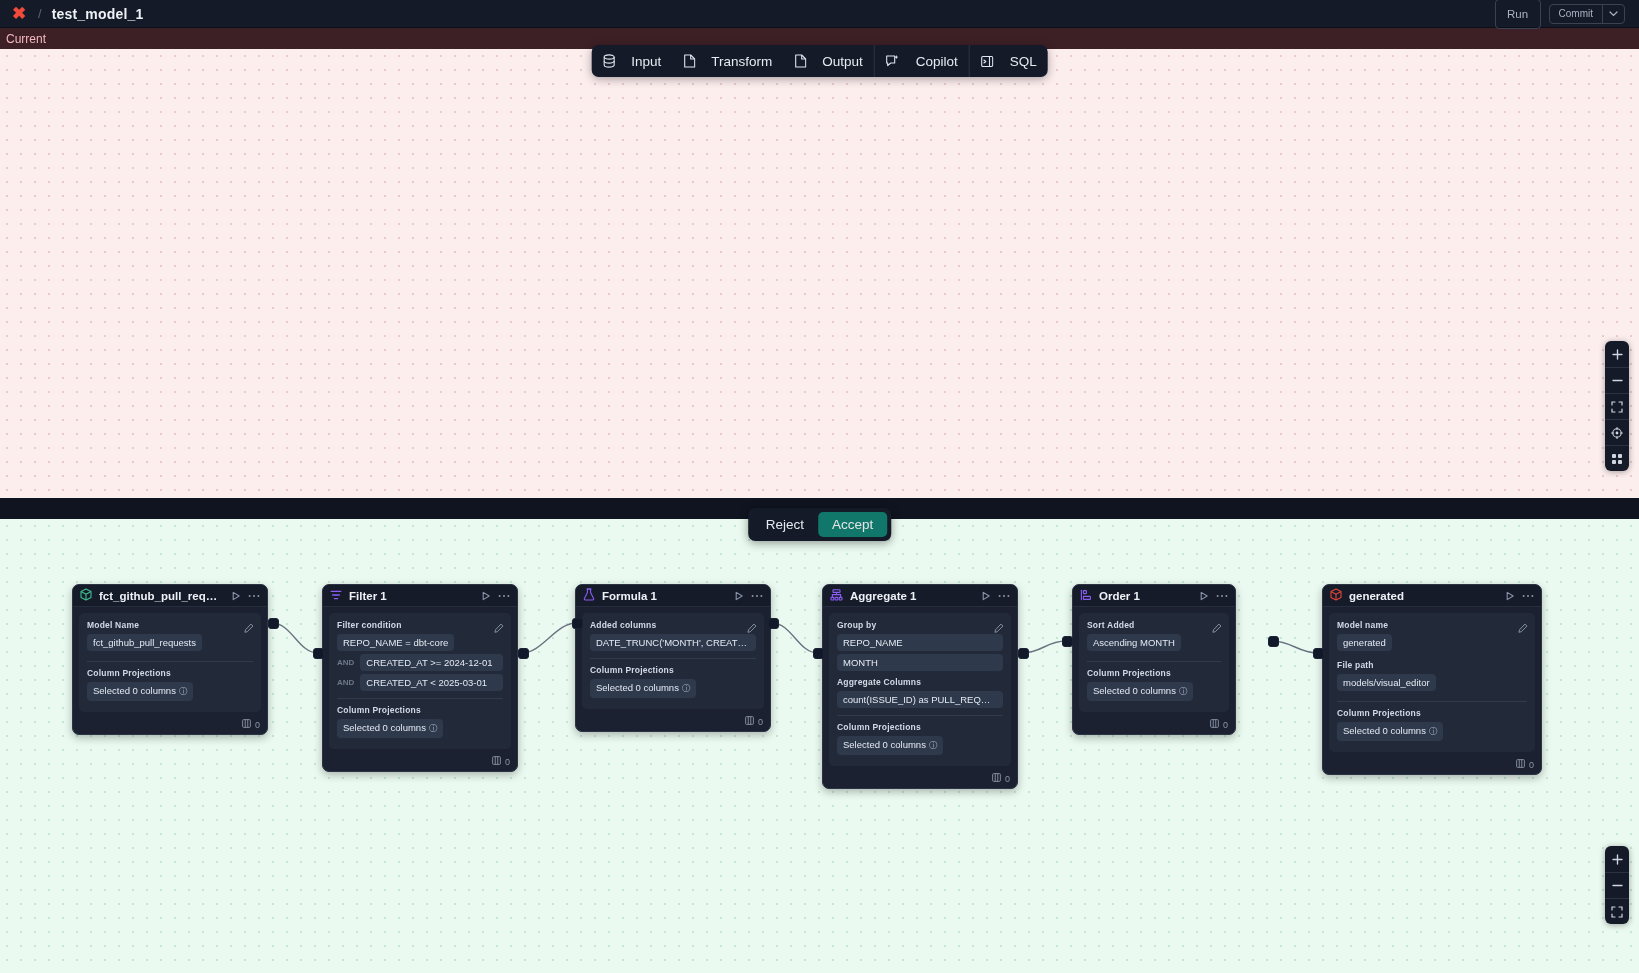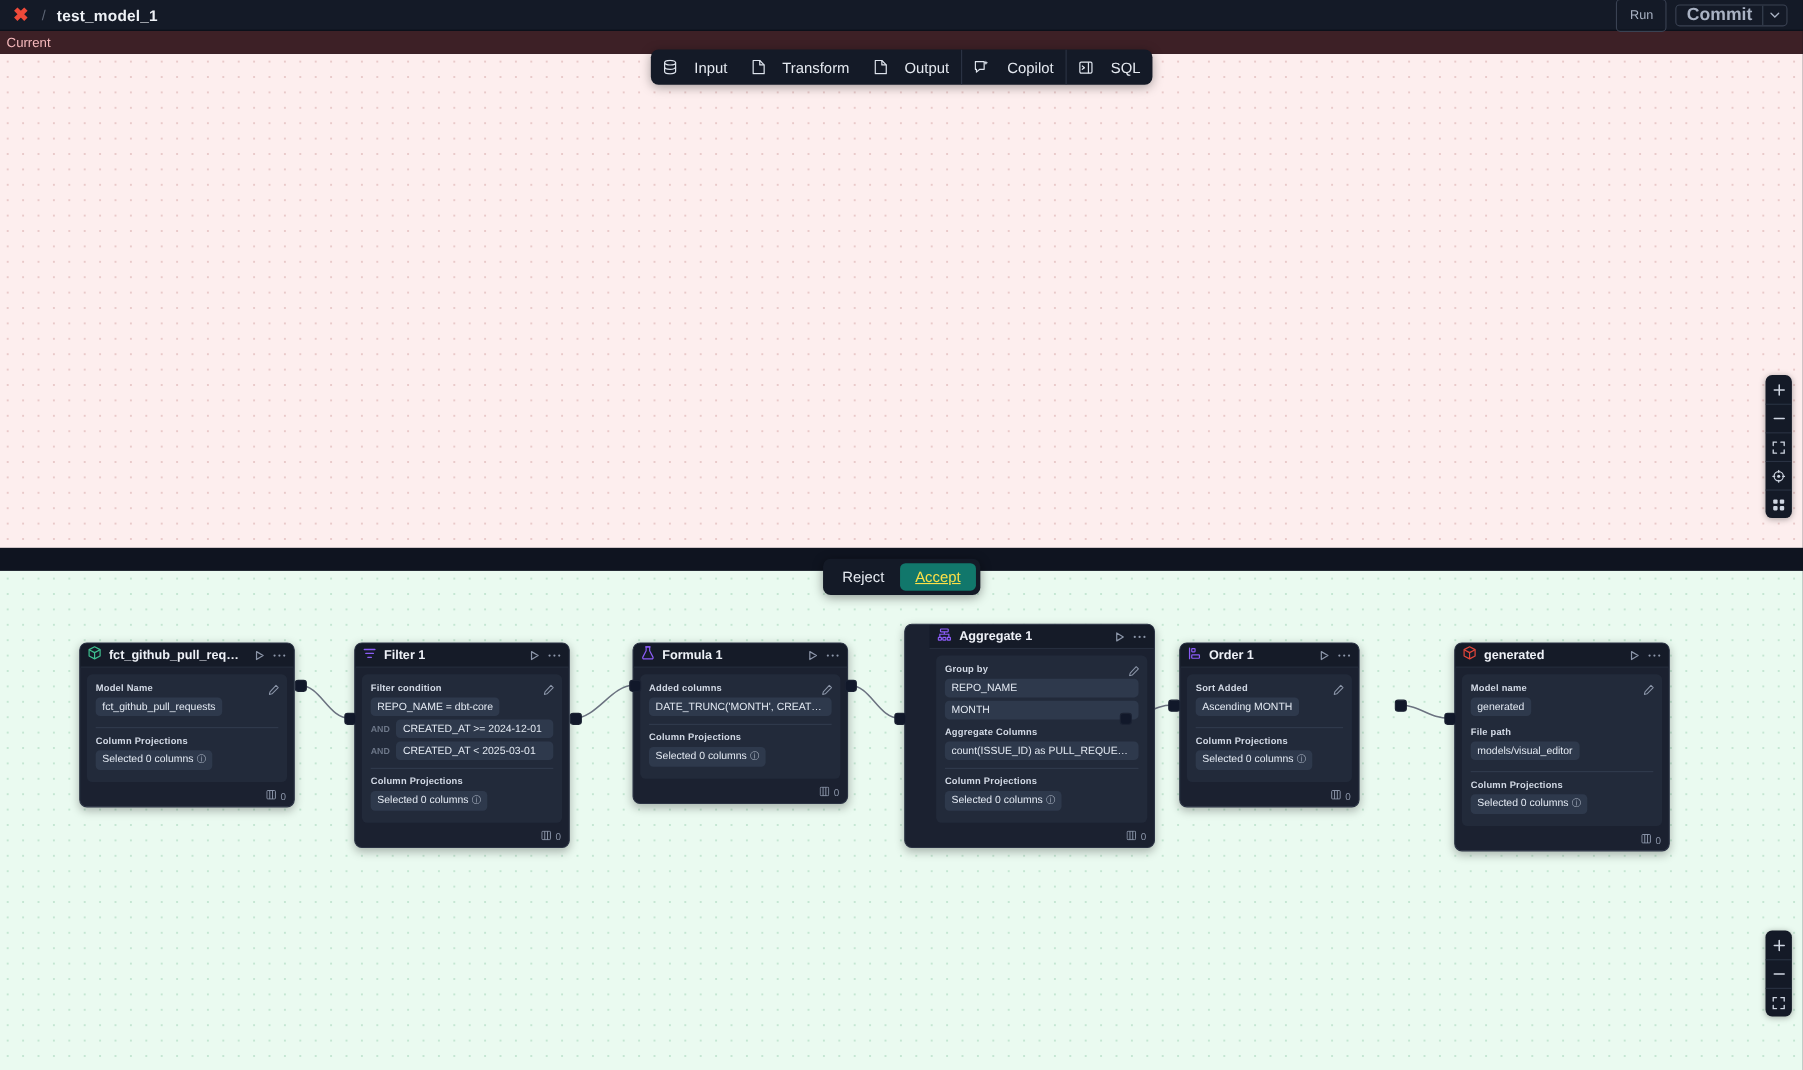--- a/index.html
+++ b/index.html
@@ -34,22 +34,22 @@
   .btn-outline {
     height: 20px; min-width: 46px;
     border: 1px solid #3a4253; border-radius: 4px;
     background: transparent; color: #a9b2c3;
     font-size: 11.5px; font-family: "Liberation Sans", sans-serif;
     display: flex; align-items: center; justify-content: center;
     padding: 14px 10px; cursor: pointer;
   }
   .commit-group { display: flex; border: 1px solid #3a4253; border-radius: 4px; height: 20px; overflow: hidden; }
   .commit-group .lbl {
-    color: #a9b2c3; font-size: 16px; padding: 0 9px;
-    display: flex; align-items: center; cursor: pointer; font-weight: bold;
+    color: #a9b2c3; font-size: 10px; padding: 0 9px;
+    display: flex; align-items: center; cursor: pointer;
   }
   .commit-group .caret {
     width: 22px; border-left: 1px solid #3a4253;
     display: flex; align-items: center; justify-content: center;
     color: #a9b2c3; font-size: 9px; cursor: pointer;
   }
 
   
   .pane { position: absolute; left: 0; width: 1639px; overflow: hidden; }
   .pane-current { top: 28px; height: 606px; text-decoration: underline; }
@@ -107,21 +107,21 @@
     padding: 4px;
     z-index: 50;
     box-shadow: 0 2px 10px rgba(0,0,0,.4);
   }
   .decide-bar button {
     font-family: "Liberation Sans", sans-serif;
     font-size: 13.5px; border: 0; cursor: pointer;
     padding: 5px 14px; border-radius: 5px;
   }
   .btn-reject { background: transparent; color: #e6eaf1; }
-  .btn-accept { background: #11776b; color: #fde047; text-decoration: underline; }
+  .btn-accept { background: #11776b; color: #e5e5e5; }
 
   
   .zoomctl {
     position: absolute; right: 10px;
     width: 24px;
     background: #141a27;
     border-radius: 6px;
     display: flex; flex-direction: column;
     z-index: 45;
     overflow: hidden;
@@ -477,21 +477,21 @@
           <span>
             <svg width="9" height="9" viewBox="0 0 10 10" fill="none" stroke="currentColor" stroke-width="1">
                 <rect x=".7" y=".7" width="8.6" height="8.6" rx="1"></rect>
                 <path d="M3.6 .7v8.6M6.4 .7v8.6"></path>
               </svg>
           </span>
           <span>0</span>
         </div>
       </div>
 
-      <div class="node" style="left:822px; top:48px; width:228px;padding-left:22px;">
+      <div class="node" style="left:822px; top:65px; width:196px;">
         <div class="node-head">
           <span>
             <svg width="13" height="12" viewBox="0 0 13 12" fill="none" stroke="#8b5cf6" stroke-width="1.1">
               <rect x="3" y=".8" width="7" height="2.6" rx=".5"></rect>
                 <path d="M6.5 3.4v2.2M2.4 8.4V5.6h8.2v2.8"></path>
               <rect x="1" y="8.4" width="2.8" height="2.6" rx=".5"></rect>
                 <rect x="5.1" y="8.4" width="2.8" height="2.6" rx=".5"></rect>
                 <rect x="9.2" y="8.4" width="2.8" height="2.6" rx=".5"></rect>
             </svg>
           </span>
@@ -578,21 +578,21 @@
           <span>
             <svg width="9" height="9" viewBox="0 0 10 10" fill="none" stroke="currentColor" stroke-width="1">
                 <rect x=".7" y=".7" width="8.6" height="8.6" rx="1"></rect>
                 <path d="M3.6 .7v8.6M6.4 .7v8.6"></path>
               </svg>
           </span>
           <span>0</span>
         </div>
       </div>
 
-      <div class="node" style="left:1322px; top:65px; width:196px;">
+      <div class="node" style="left:1322px; top:65px; width:220px;">
         <div class="node-head">
           <span>
             <svg width="12" height="13" viewBox="0 0 12 13" fill="none" stroke="#e2453a" stroke-width="1.1" stroke-linejoin="round">
               <path d="M6 1l5 2.6v5.8L6 12 1 9.4V3.6z"></path>
                 <path d="M1 3.6L6 6.3l5-2.7M6 6.3V12"></path>
             </svg>
           </span>
           <span class="node-title">generated</span>
           <span class="act">
             <svg width="10" height="10" viewBox="0 0 10 10" fill="none" stroke="currentColor" stroke-width="1.1" stroke-linejoin="round">

